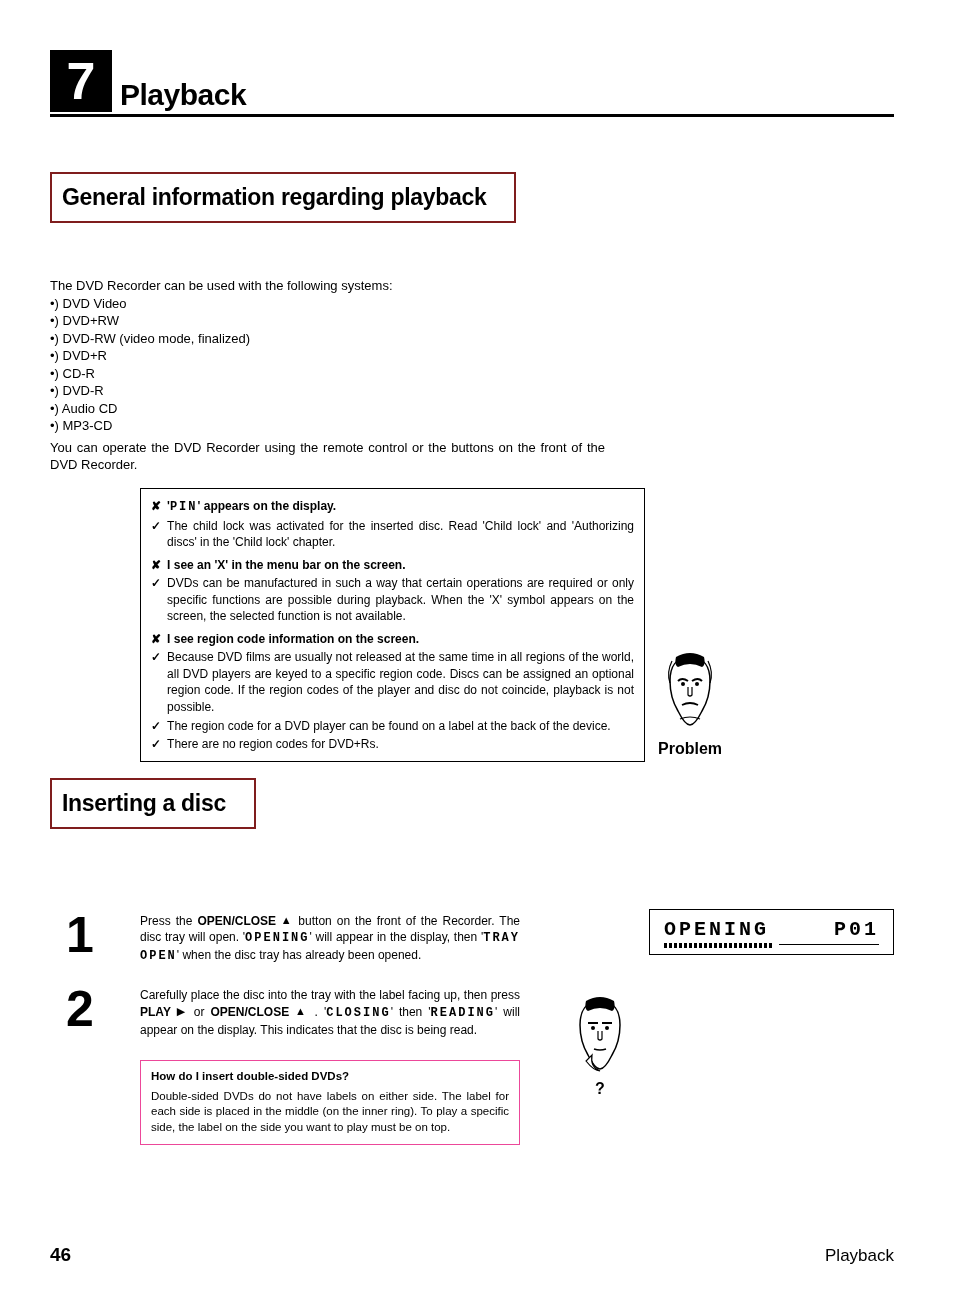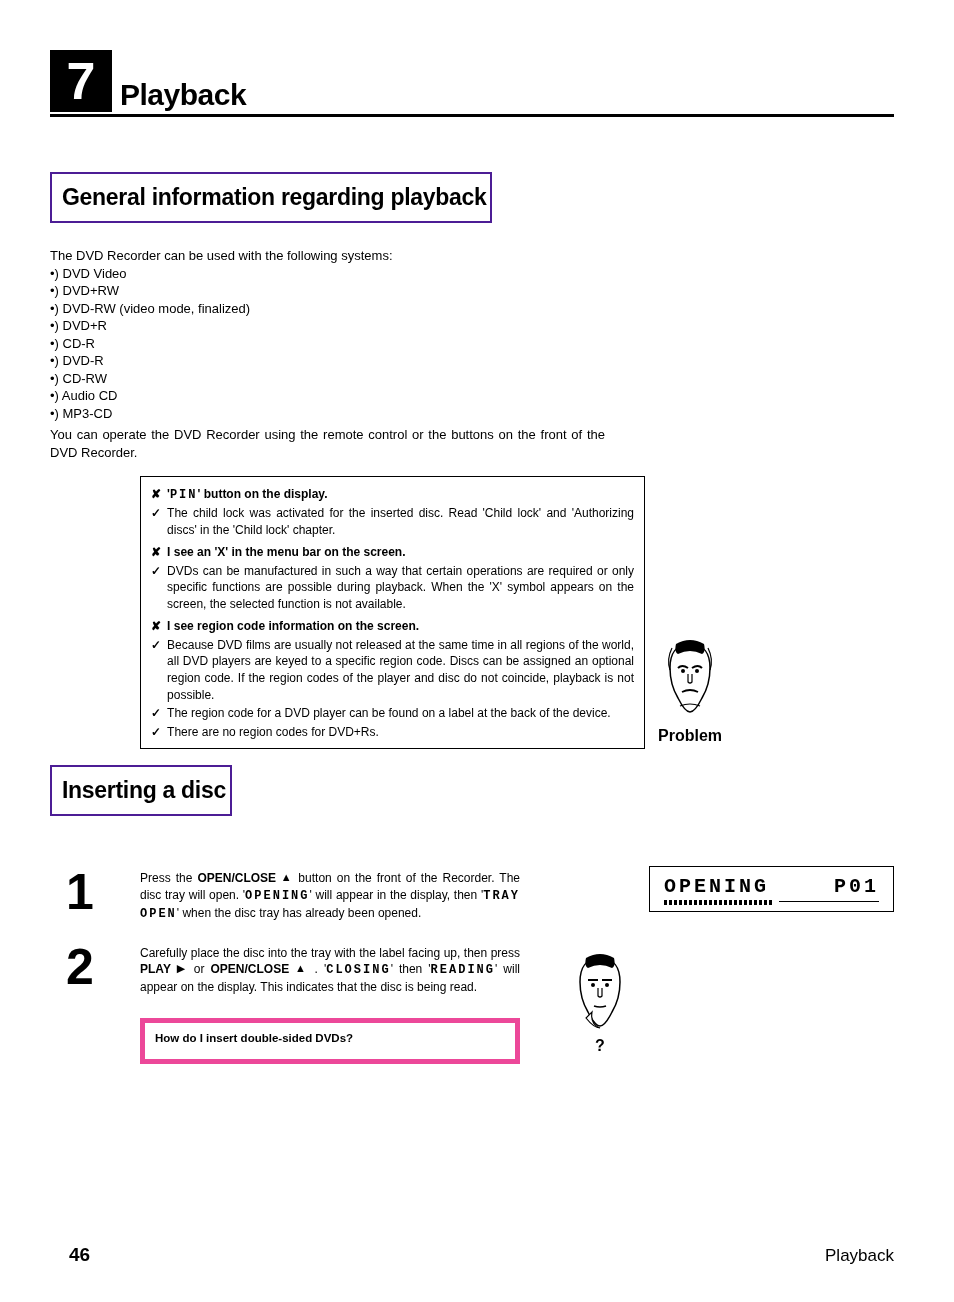--- a/index.html
+++ b/index.html
@@ -1,20 +1,20 @@
 <!DOCTYPE html>
 <html><head>
 <meta charset="utf-8">
 <style>
   * { margin: 0; padding: 0; box-sizing: border-box; }
   body { font-family: "Helvetica Neue", Arial, sans-serif; font-size: 13px; color: #000; background: #fff; width: 954px; height: 1302px; position: relative; padding: 50px 60px 40px 50px; }
   .chapter-head { display: flex; align-items: flex-end; gap: 8px; border-bottom: 3px solid #000; padding-bottom: 2px; margin-bottom: 55px; }
   .chapter-num-box { width: 62px; height: 62px; background: #000; color: #fff; display: flex; align-items: center; justify-content: center; font-size: 52px; font-weight: 900; line-height: 1; font-family: Arial, sans-serif; }
   .chapter-title { font-size: 30px; font-weight: 700; letter-spacing: -0.5px; }
-  .section-title-box { border: 2px solid #4c1d95; padding: 10px 4px 10px 10px; display: inline-block; margin-bottom: 24px; }
+  .section-title-box { border: 2px solid #7f1d1d; padding: 10px 28px 10px 10px; display: inline-block; margin-bottom: 54px; }
   .section-title { font-size: 23px; font-weight: 700; letter-spacing: -0.3px; }
   .narrow-col { width: 555px; font-size: 13px; line-height: 1.35; }
   .justify { text-align: justify; }
   .bullet { margin: 0; }
   .para { margin-top: 4px; }
   .problem-wrap { position: relative; margin-top: 14px; margin-left: 90px; width: 505px; }
   .problem-box { border: 1px solid #000; padding: 7px 10px 8px 10px; box-sizing: border-box; font-size: 12px; line-height: 1.38; }
   .pb-row { display: flex; gap: 6px; text-align: justify; margin-top: 2px; }
   .pb-mark { flex: 0 0 auto; font-weight: 700; }
   .pb-text { flex: 1; }
@@ -25,25 +25,25 @@
   .face { width: 64px; height: 80px; display: inline-block; }
   .face-label { font-weight: 700; font-size: 16px; margin-top: 6px; }
   .section2 { margin-top: 16px; }
   .steps-area { position: relative; margin-top: 30px; }
   .step { display: flex; gap: 30px; margin-bottom: 22px; }
   .step-num { font-size: 50px; font-weight: 900; width: 60px; text-align: center; line-height: 0.9; font-family: Arial, sans-serif; }
   .step-text { width: 380px; font-size: 12px; line-height: 1.4; text-align: justify; }
   .lcd-box { position: absolute; right: 0; top: -4px; width: 245px; border: 1.5px solid #000; padding: 8px 14px 6px 14px; }
   .lcd-row { display: flex; justify-content: space-between; align-items: center; font-family: "Courier New", monospace; font-weight: 700; letter-spacing: 3px; font-size: 20px; }
   .lcd-under { height: 5px; background: repeating-linear-gradient(90deg,#000 0,#000 3px,transparent 3px,transparent 5px); width: 110px; margin-top: 2px; }
-  .info-box { border: 5px solid #ec4899; padding: 8px 10px; width: 380px; margin-left: 90px; font-size: 11.5px; line-height: 1.35; text-align: justify; }
+  .info-box { border: 1px solid #ec4899; padding: 8px 10px; width: 380px; margin-left: 90px; font-size: 11.5px; line-height: 1.35; text-align: justify; }
   .info-title { font-weight: 700; margin-bottom: 4px; }
   .face-box2 { position: absolute; left: 505px; top: 82px; width: 90px; text-align: center; }
   .face-label2 { font-weight: 700; font-size: 16px; margin-top: 2px; }
-  .footer { position: absolute; bottom: 36px; left: 50px; right: 60px; display: flex; justify-content: space-between; align-items: flex-end; margin-left: 19px; }
+  .footer { position: absolute; bottom: 36px; left: 50px; right: 60px; display: flex; justify-content: space-between; align-items: flex-end; }
   .page-num { font-size: 19px; font-weight: 700; }
   .footer-title { font-size: 17px; }
   .bold { font-weight: 700; }
   .icon-inline { font-size: 11px; vertical-align: 1px; }
 </style>
 </head>
 <body>
 
 
 
@@ -59,33 +59,32 @@
 </div>
 
 <div class="narrow-col">
   <div class="justify">The DVD Recorder can be used with the following systems:</div>
   <div class="bullet">•) DVD Video</div>
   <div class="bullet">•) DVD+RW</div>
   <div class="bullet">•) DVD-RW (video mode, finalized)</div>
   <div class="bullet">•) DVD+R</div>
   <div class="bullet">•) CD-R</div>
   <div class="bullet">•) DVD-R</div>
-  <div class="bullet">•) CD-RW</div>
   <div class="bullet">•) Audio CD</div>
   <div class="bullet">•) MP3-CD</div>
   <div class="justify para">You can operate the DVD Recorder using the remote control or the buttons on the front of the DVD Recorder.</div>
 </div>
 
 
 <div class="problem-wrap">
   <div class="problem-box">
     <div class="pb-row">
         <span class="pb-mark">✘</span>
       <span class="pb-text pb-head">
-        <span>'</span><span class="seg-font">PIN</span><span>' button on the display.</span>
+        <span>'</span><span class="seg-font">PIN</span><span>' appears on the display.</span>
       </span>
     </div>
     <div class="pb-row">
         <span class="pb-mark">✓</span>
         <span class="pb-text">The child lock was activated for the inserted disc. Read 'Child lock' and 'Authorizing discs' in the 'Child lock' chapter.</span>
       </div>
     <div class="pb-row mt">
         <span class="pb-mark">✘</span>
         <span class="pb-text pb-head">I see an 'X' in the menu bar on the screen.</span>
       </div>
@@ -168,20 +167,21 @@
           <circle cx="39" cy="33" r="2" fill="#000"></circle>
         <path d="M30 36 L30 44 Q32 46 34 44 L34 36" stroke="#000" fill="none" stroke-width="1.2"></path>
         <path d="M26 54 Q32 56 38 54" stroke="#000" fill="none" stroke-width="1.6"></path>
         <path d="M18 66 Q26 76 32 76 Q22 72 24 60 Z" fill="#fff" stroke="#000" stroke-width="1.2"></path>
       </svg>
       <div class="face-label2">?</div>
     </div>
 
     <div class="info-box">
       <div class="info-title">How do I insert double-sided DVDs?</div>
+      <div>Double-sided DVDs do not have labels on either side. The label for each side is placed in the middle (on the inner ring). To play a specific side, the label on the side you want to play must be on top.</div>
     </div>
   </div>
 </div>
 
 
 <div class="footer">
   <div class="page-num">46</div>
   <div class="footer-title">Playback</div>
 </div>
 

